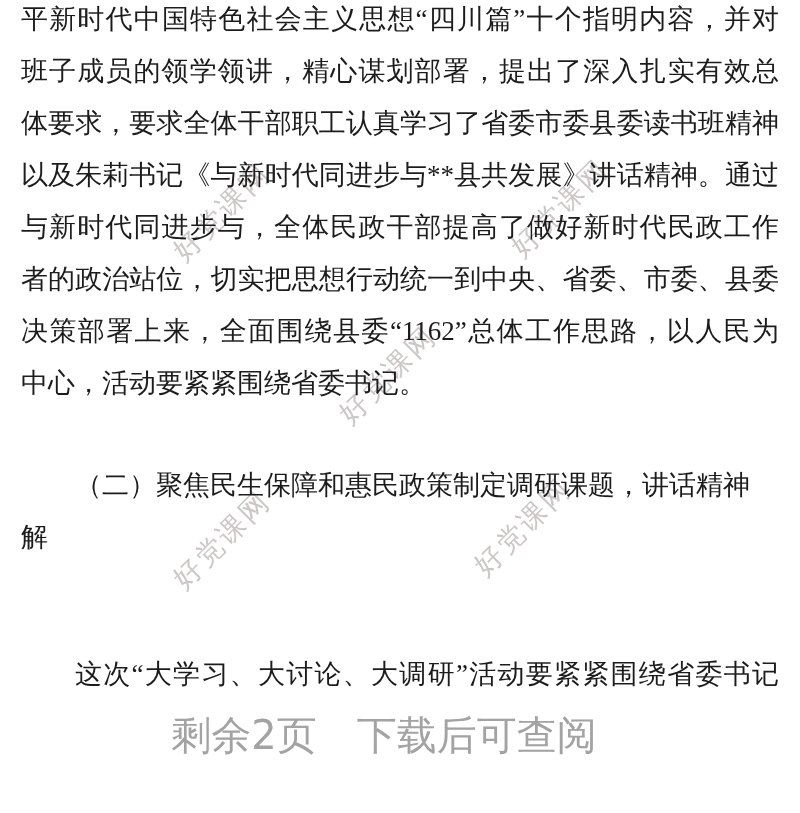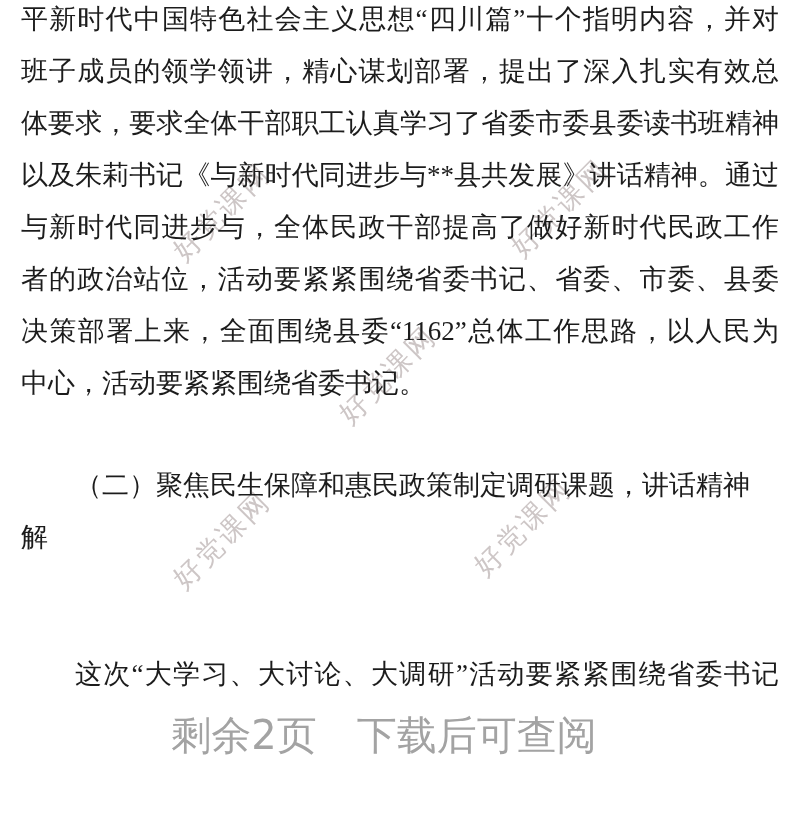--- a/index.html
+++ b/index.html
@@ -75,21 +75,21 @@
   <div class="wm wm3">好党课网</div>
   <div class="wm wm4">好党课网</div>
   <div class="wm wm5">好党课网</div>
 
   <div class="para p1">
     <div class="line just">平新时代中国特色社会主义思想“四川篇”十个指明内容，并对</div>
     <div class="line just">班子成员的领学领讲，精心谋划部署，提出了深入扎实有效总</div>
     <div class="line just">体要求，要求全体干部职工认真学习了省委市委县委读书班精神</div>
     <div class="line just">以及朱莉书记《与新时代同进步与**县共发展》讲话精神。通过</div>
     <div class="line just">与新时代同进步与，全体民政干部提高了做好新时代民政工作</div>
-    <div class="line just">者的政治站位，活动要紧紧围绕省委书记、省委、市委、县委</div>
+    <div class="line just">者的政治站位，切实把思想行动统一到中央、省委、市委、县委</div>
     <div class="line just">决策部署上来，全面围绕县委“1162”总体工作思路，以人民为</div>
     <div class="line">中心，活动要紧紧围绕省委书记。</div>
   </div>
 
   <div class="para heading">
     <div class="line indent">（二）聚焦民生保障和惠民政策制定调研课题，讲话精神</div>
     <div class="line">解</div>
   </div>
 
   <div class="para p2">

